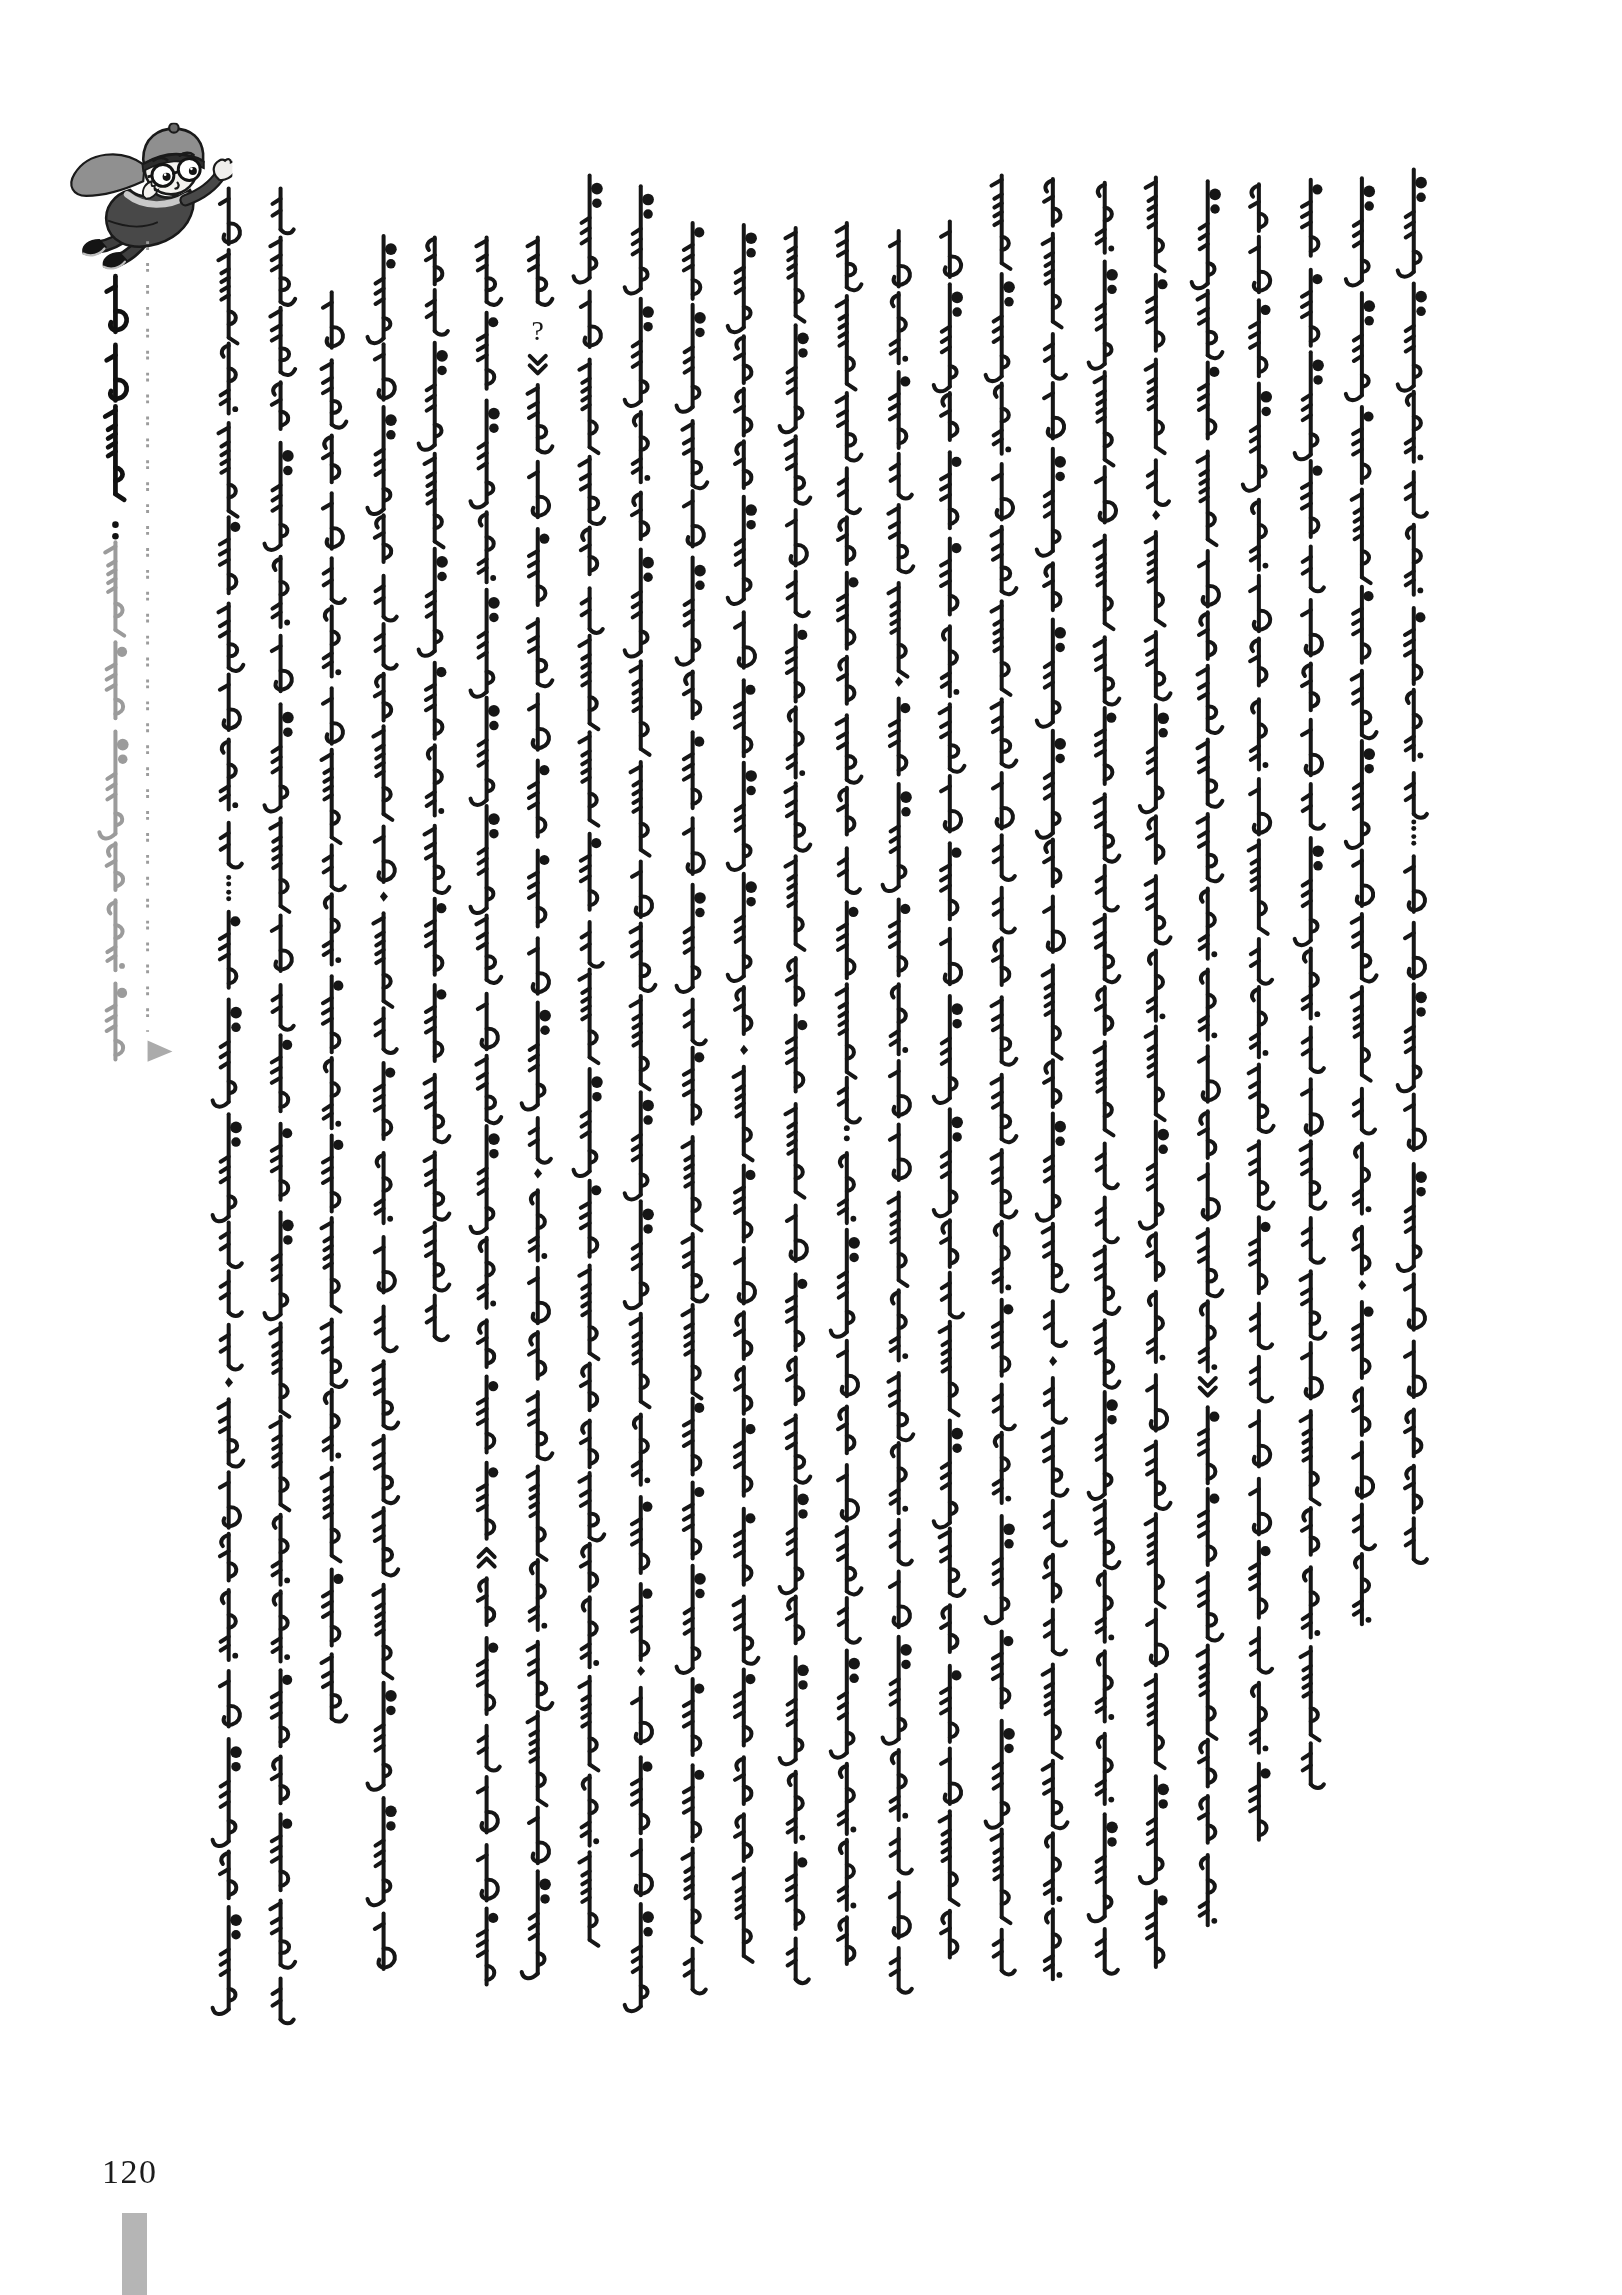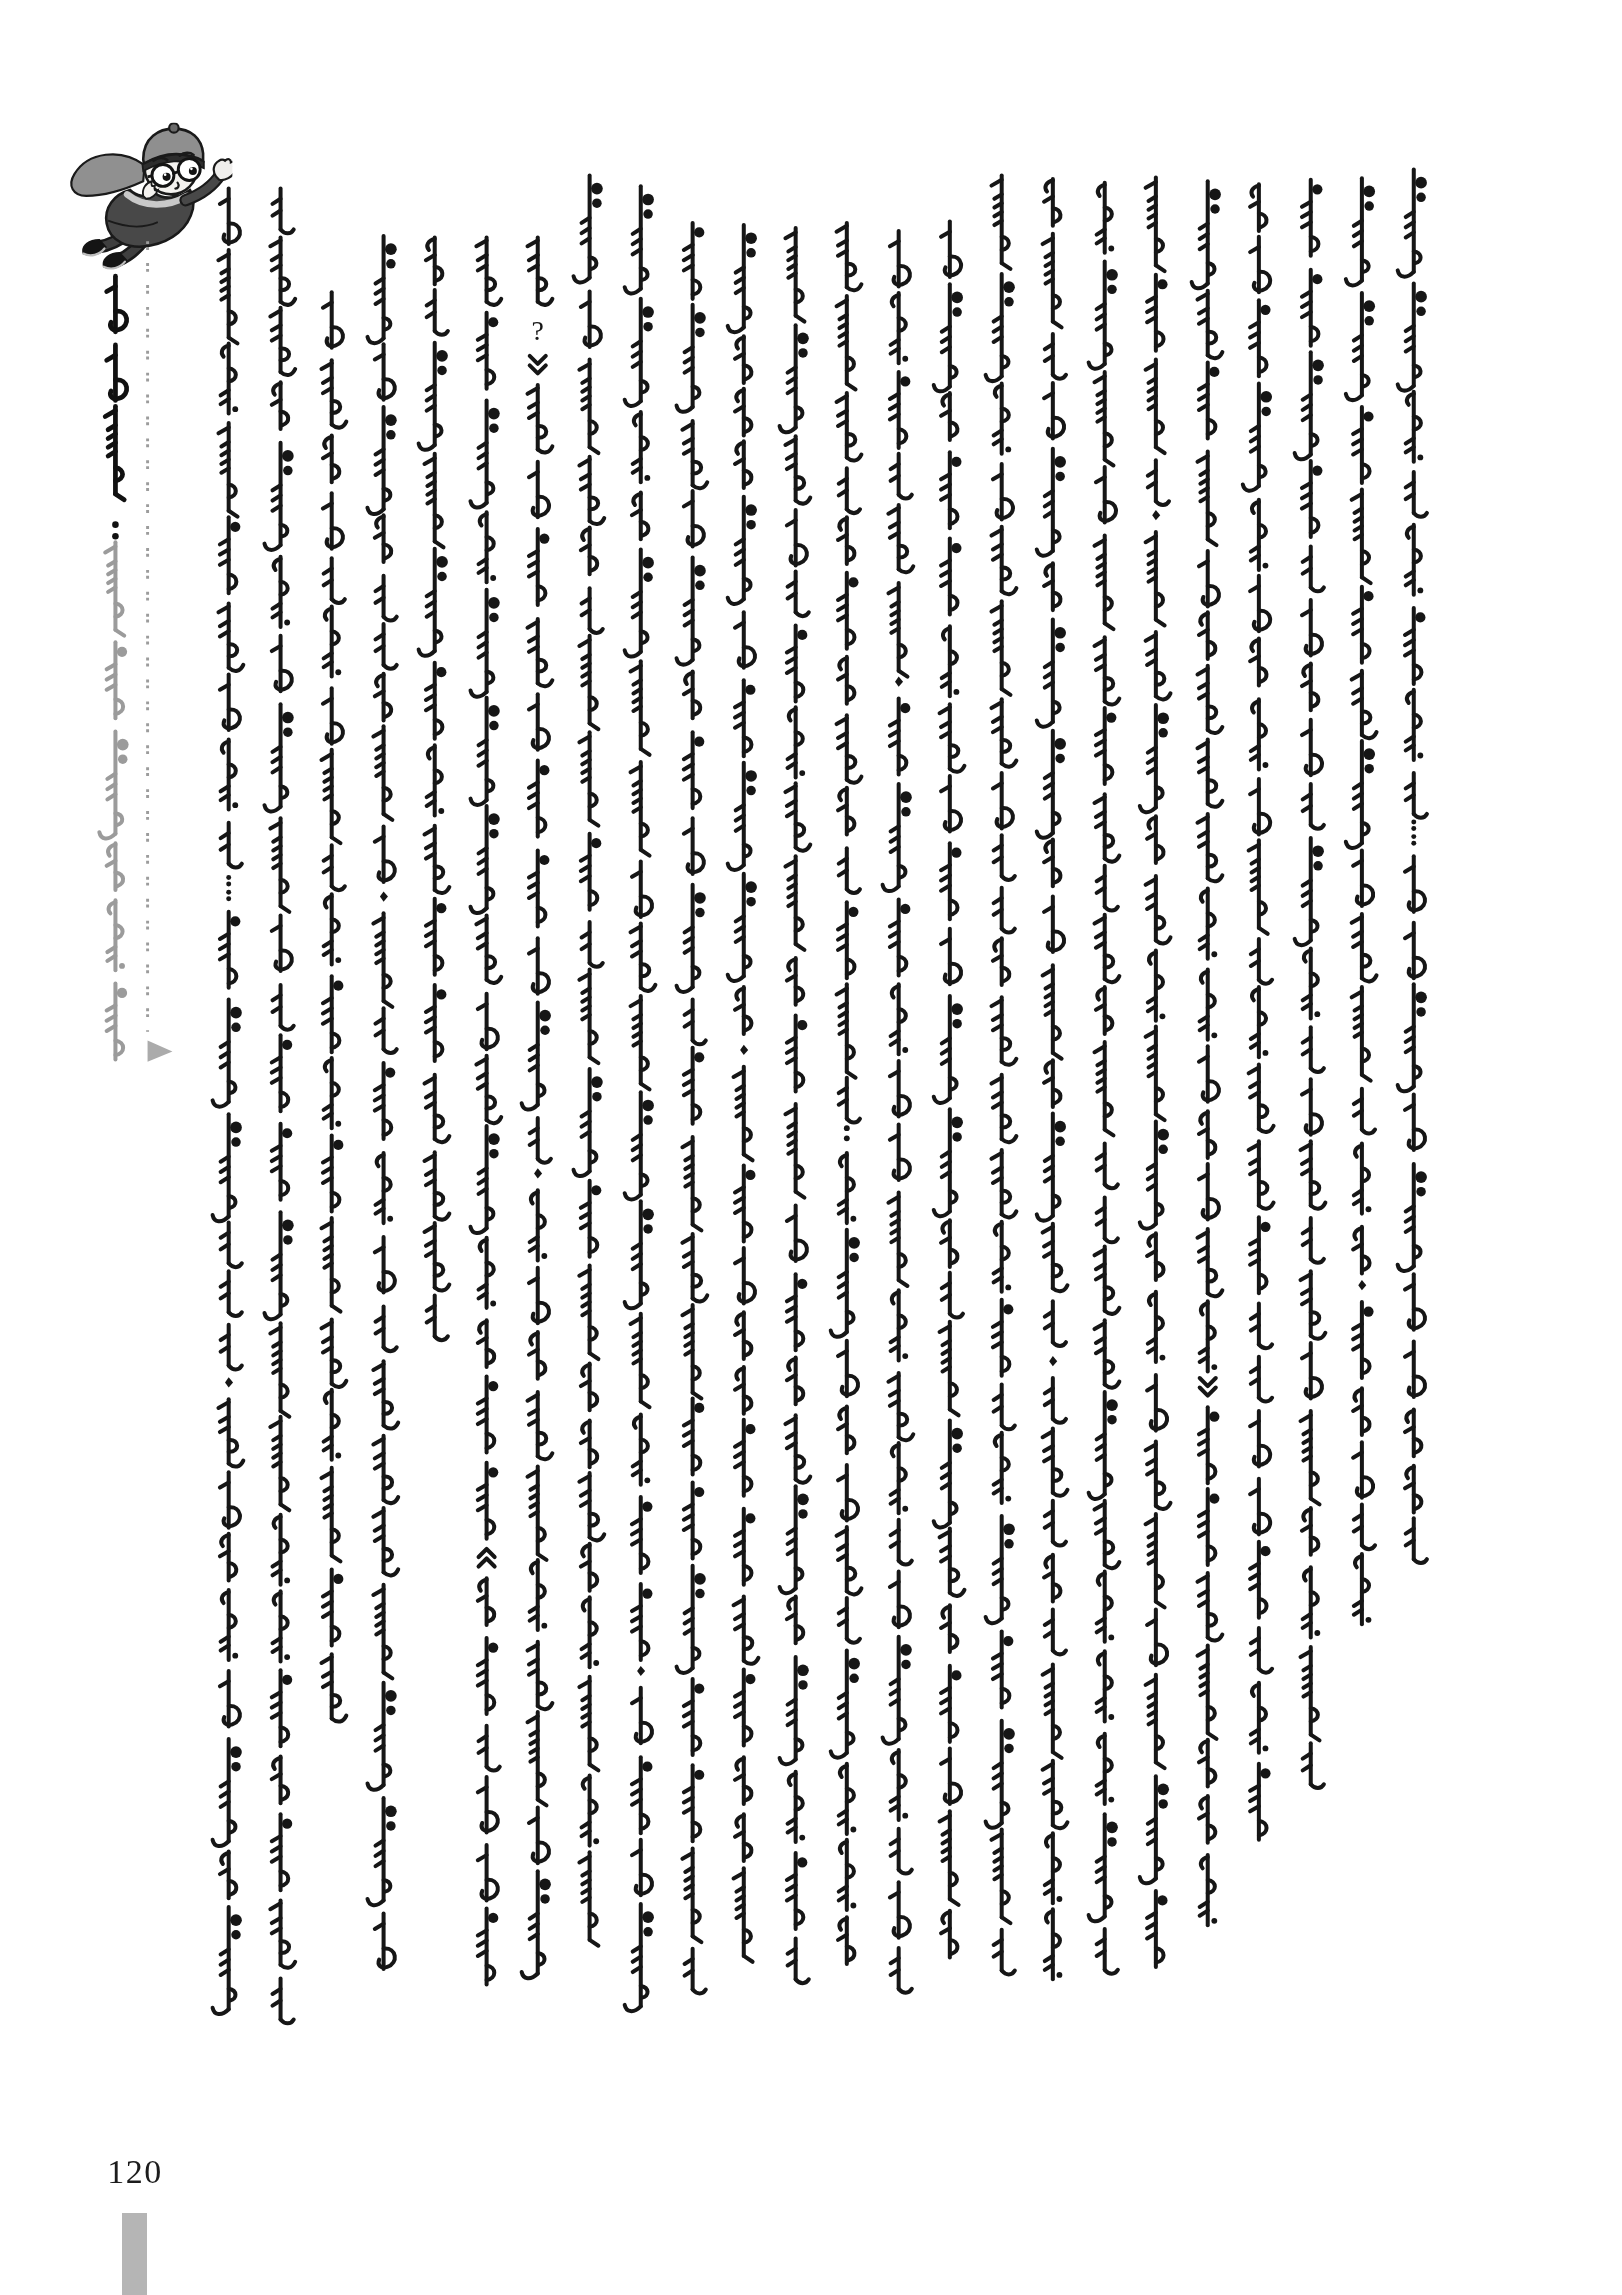--- a/index.html
+++ b/index.html
@@ -7,21 +7,21 @@
     width:1622px;height:2295px;position:relative;background:#ffffff;
     font-family:"Liberation Serif", serif;overflow:hidden;
   }
   #page-canvas{position:absolute;left:0;top:0;}
   
   .glyphs path{fill:none;stroke:currentColor;stroke-width:var(--sw,5.5);stroke-linecap:round;stroke-linejoin:round;}
   .glyphs path.f{fill:currentColor;stroke:none;}
   .glyphs circle.f{fill:currentColor;stroke:none;}
   .glyphs text{fill:currentColor;font-family:"Liberation Serif",serif;}
   #footer-pagenum{
-    position:absolute;left:102px;top:2153px;width:66px;text-align:center;
+    position:absolute;left:102px;top:2153px;width:66px;text-align:left;
     font-size:34px;color:#1c1c1c;letter-spacing:1.5px;
     font-family:"Liberation Serif", serif;
   }
   #footer-bar{
     position:absolute;left:122px;top:2213px;width:25px;height:83px;background:#b5b5b5;
   }
 </style>
 </head>
 <body>
 

